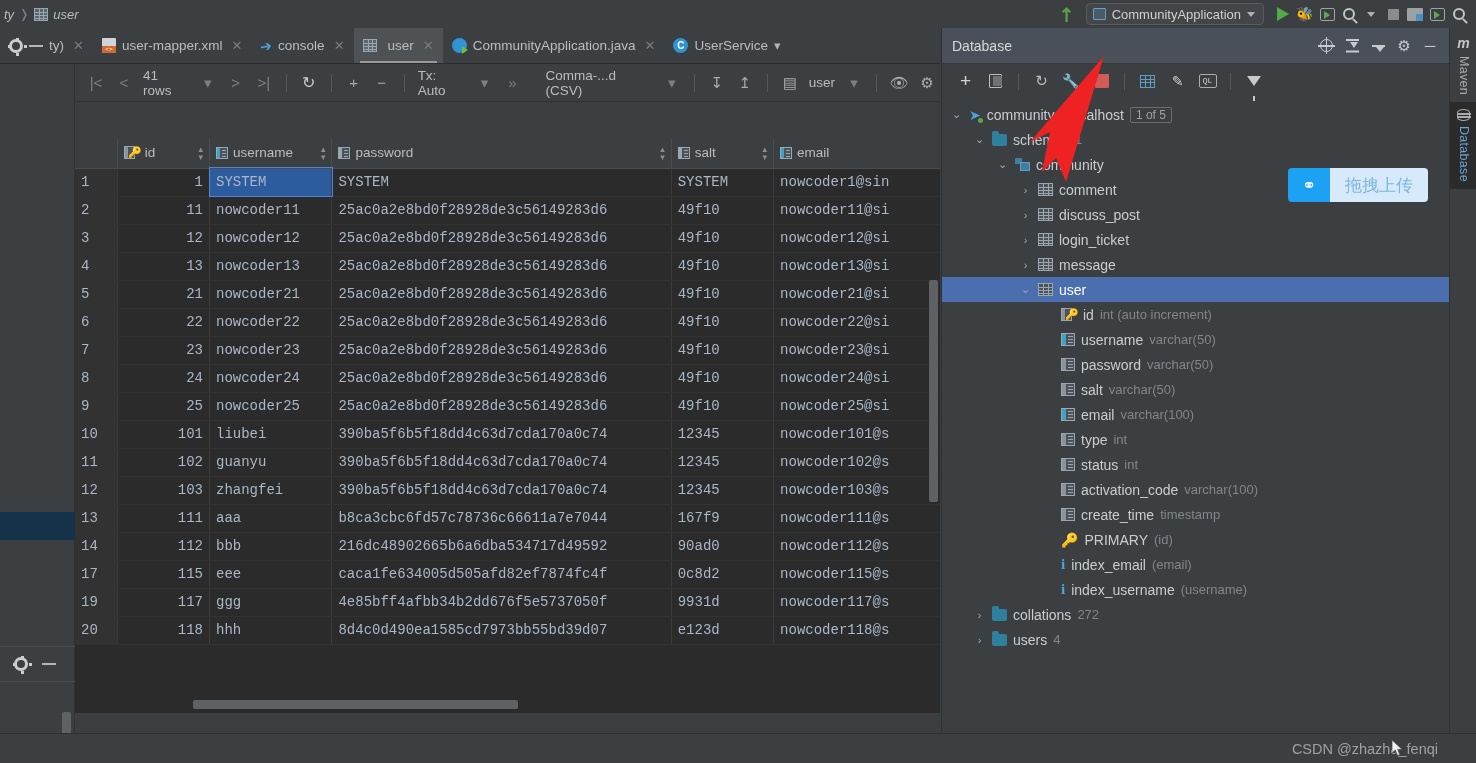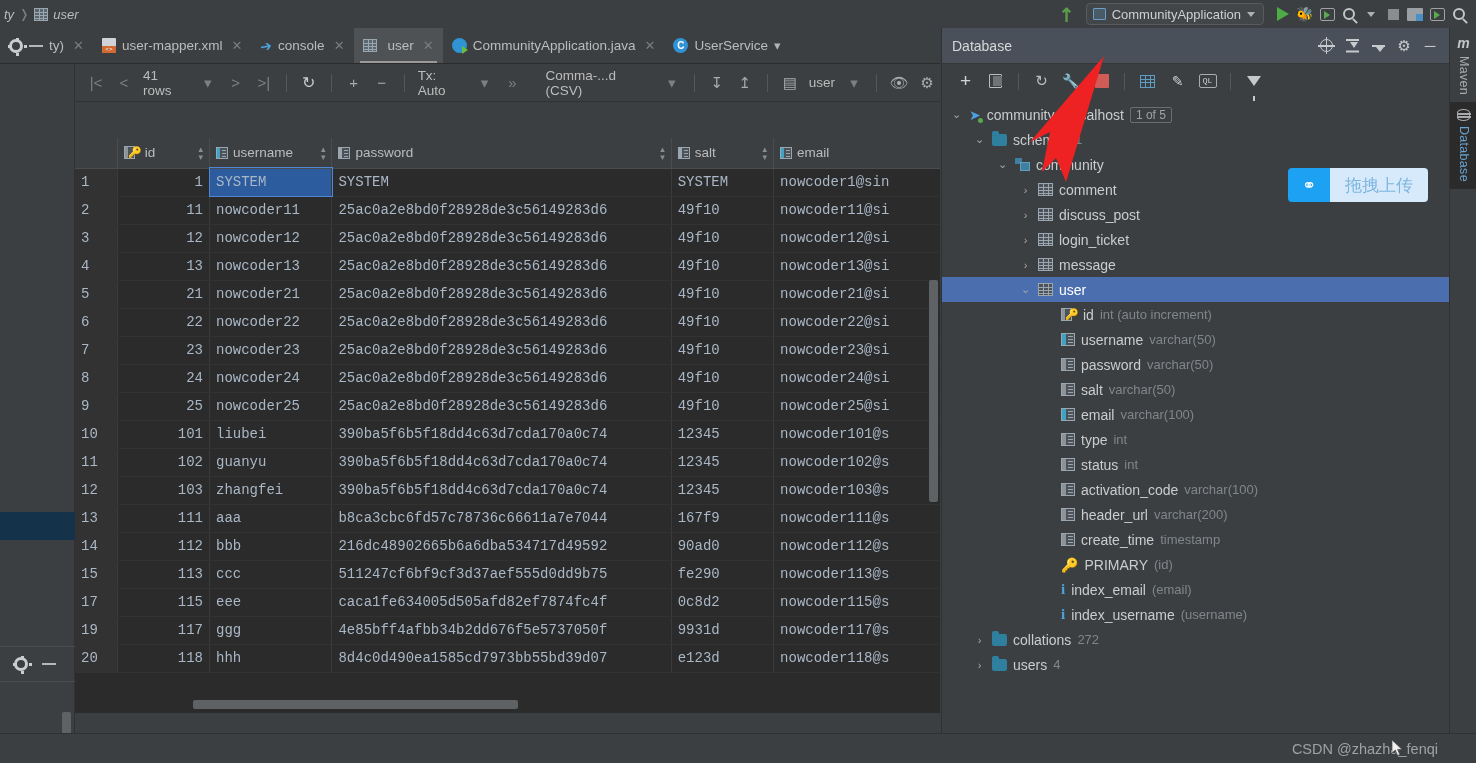--- a/index.html
+++ b/index.html
@@ -634,28 +634,20 @@
           </tr>
           <tr>
             <td class="rownum">14</td>
             <td class="idcell">112</td>
             <td class="c-user">bbb</td>
             <td class="c-pass">216dc48902665b6a6dba534717d49592</td>
             <td class="c-salt">90ad0</td>
             <td class="c-email">nowcoder112@s</td>
           </tr>
           <tr>
-            <td class="rownum">15</td>
-            <td class="idcell">113</td>
-            <td class="c-user">ccc</td>
-            <td class="c-pass">511247cf6bf9cf3d37aef555d0dd9b75</td>
-            <td class="c-salt">fe290</td>
-            <td class="c-email">nowcoder113@s</td>
-          </tr>
-          <tr>
             <td class="rownum">17</td>
             <td class="idcell">115</td>
             <td class="c-user">eee</td>
             <td class="c-pass">caca1fe634005d505afd82ef7874fc4f</td>
             <td class="c-salt">0c8d2</td>
             <td class="c-email">nowcoder115@s</td>
           </tr>
           <tr>
             <td class="rownum">19</td>
             <td class="idcell">117</td>
@@ -809,26 +801,20 @@
         </div>
         <div class="tnode" style="padding-left: 100px;">
           <span class="twist empty">•</span>
           <span class="i-col"></span>
           <span class="tlabel">activation_code</span>
           <span class="tmeta">varchar(100)</span>
         </div>
         <div class="tnode" style="padding-left: 100px;">
           <span class="twist empty">•</span>
           <span class="i-col"></span>
-          <span class="tlabel">header_url</span>
-          <span class="tmeta">varchar(200)</span>
-        </div>
-        <div class="tnode" style="padding-left: 100px;">
-          <span class="twist empty">•</span>
-          <span class="i-col"></span>
           <span class="tlabel">create_time</span>
           <span class="tmeta">timestamp</span>
         </div>
         <div class="tnode" style="padding-left: 100px;">
           <span class="twist empty">•</span>
           <span class="i-pk">🔑</span>
           <span class="tlabel">PRIMARY</span>
           <span class="tmeta">(id)</span>
         </div>
         <div class="tnode" style="padding-left: 100px;">

